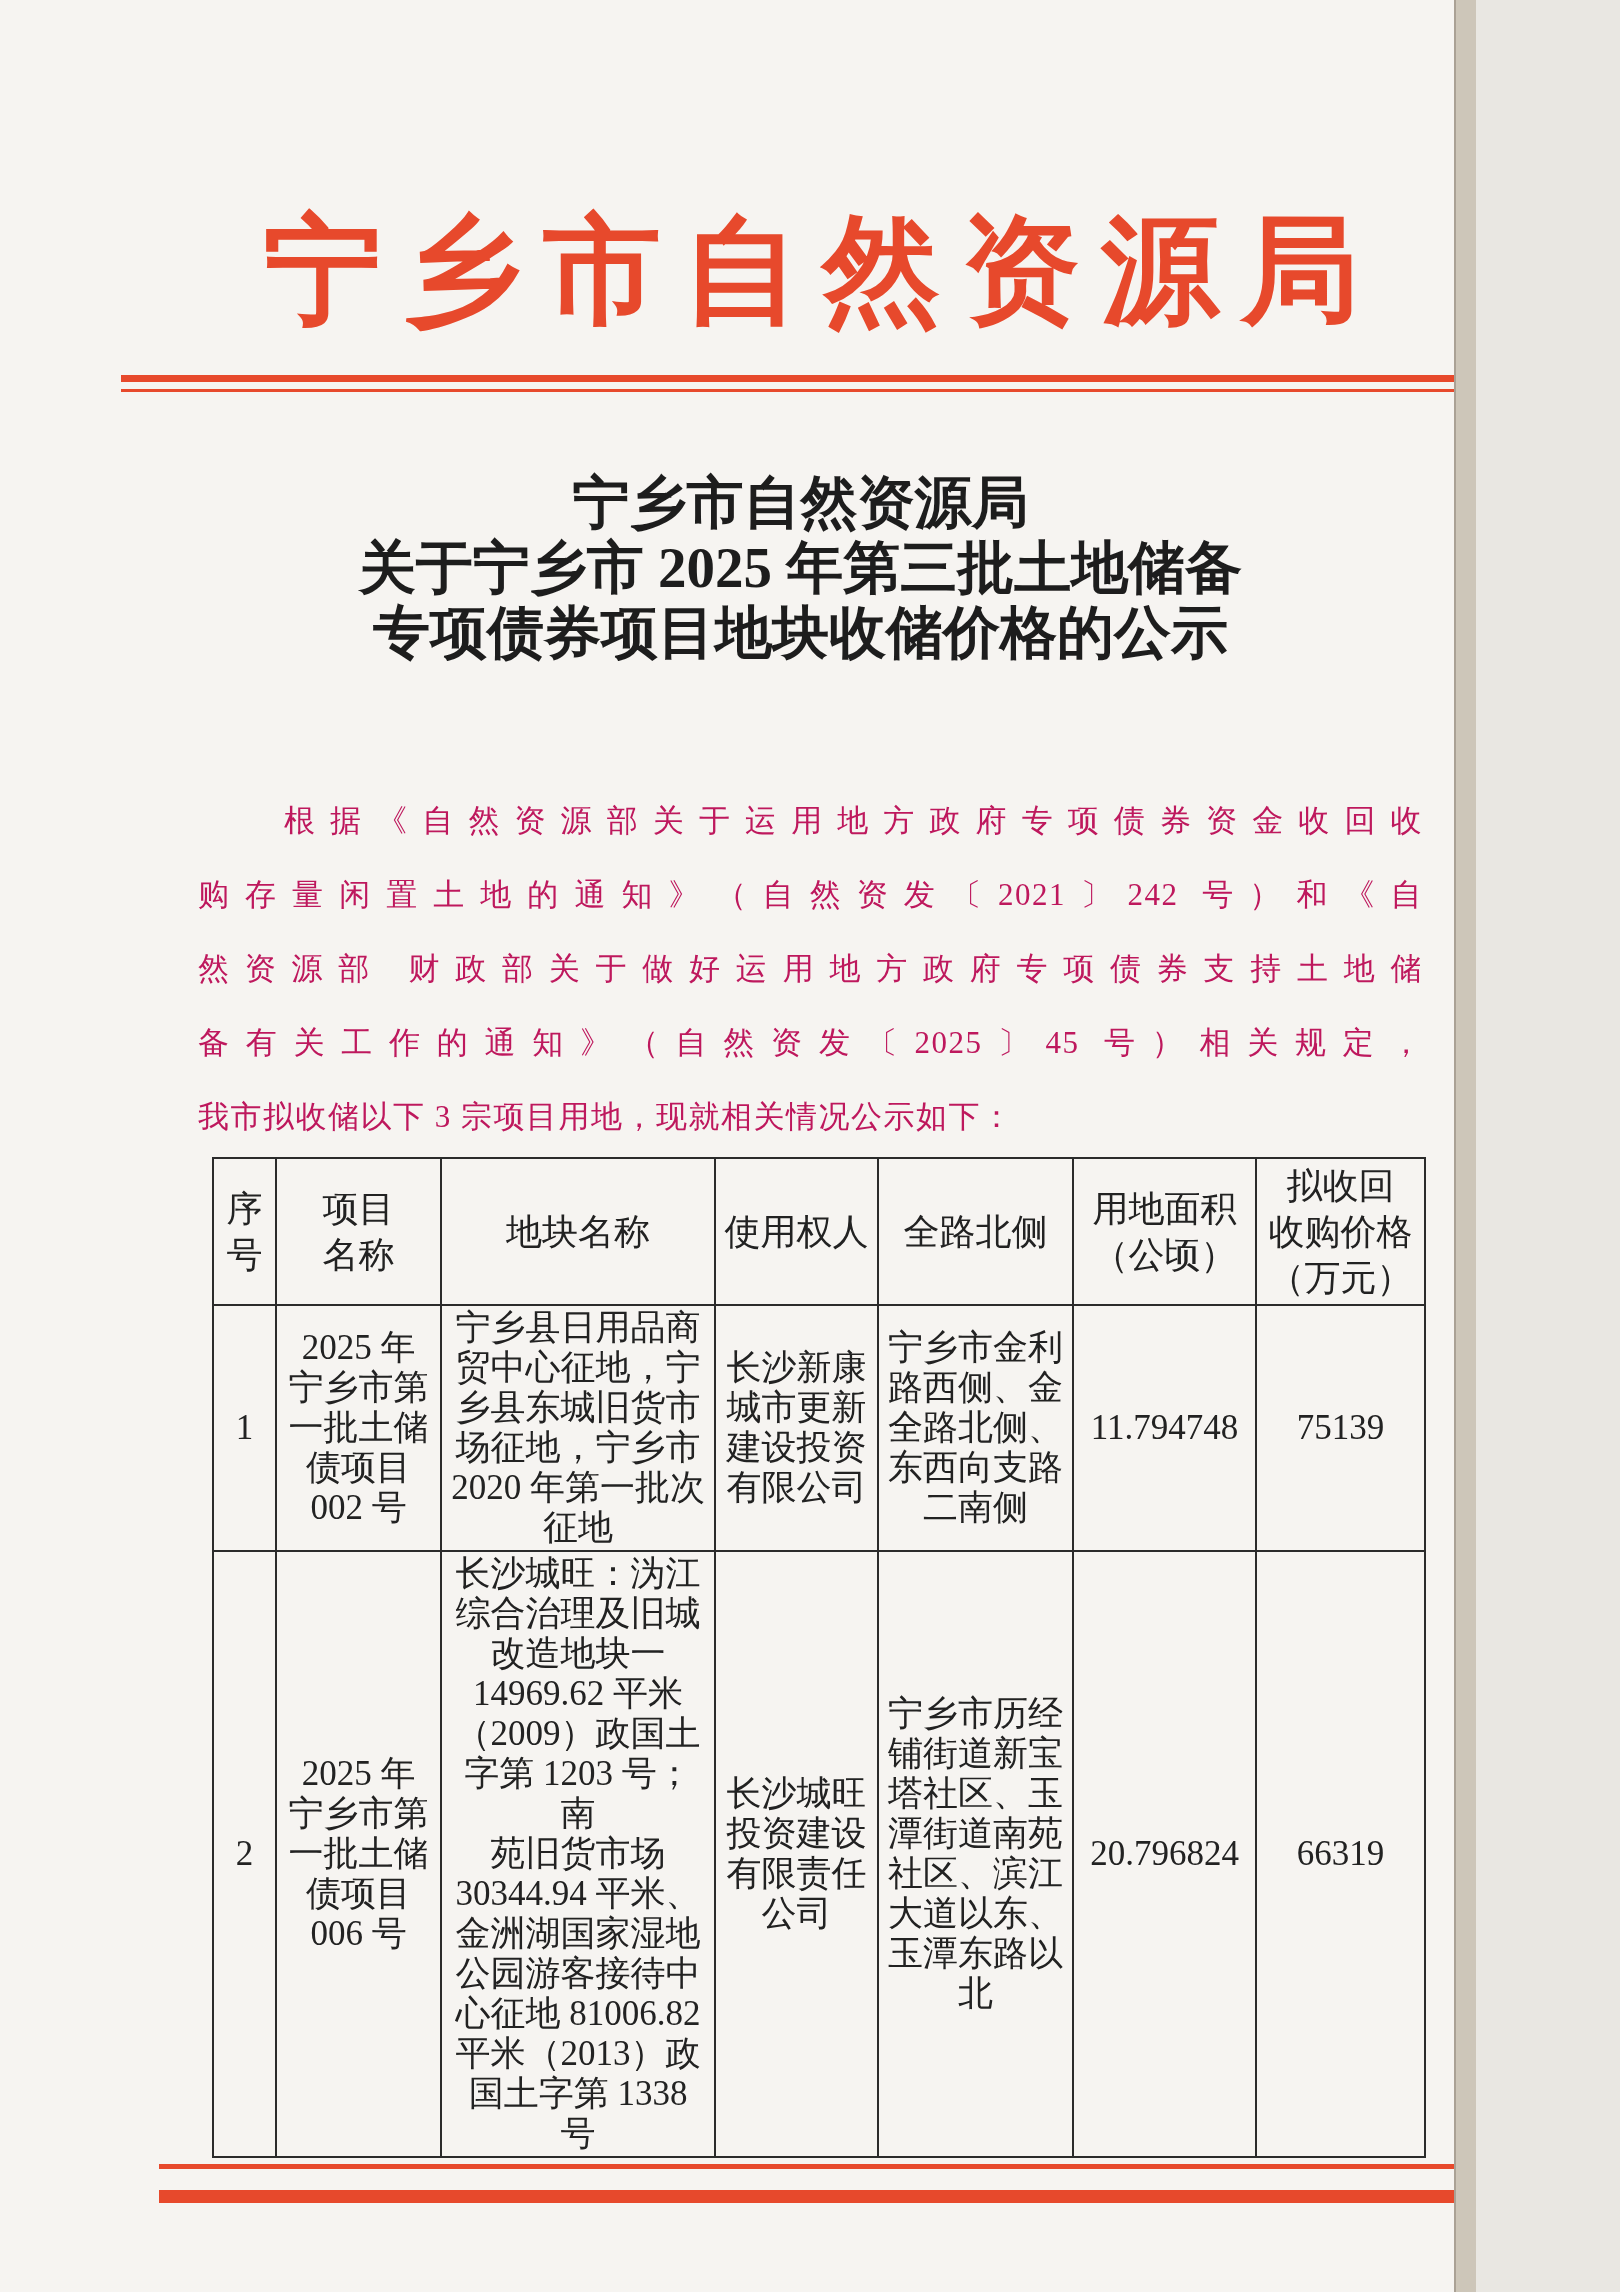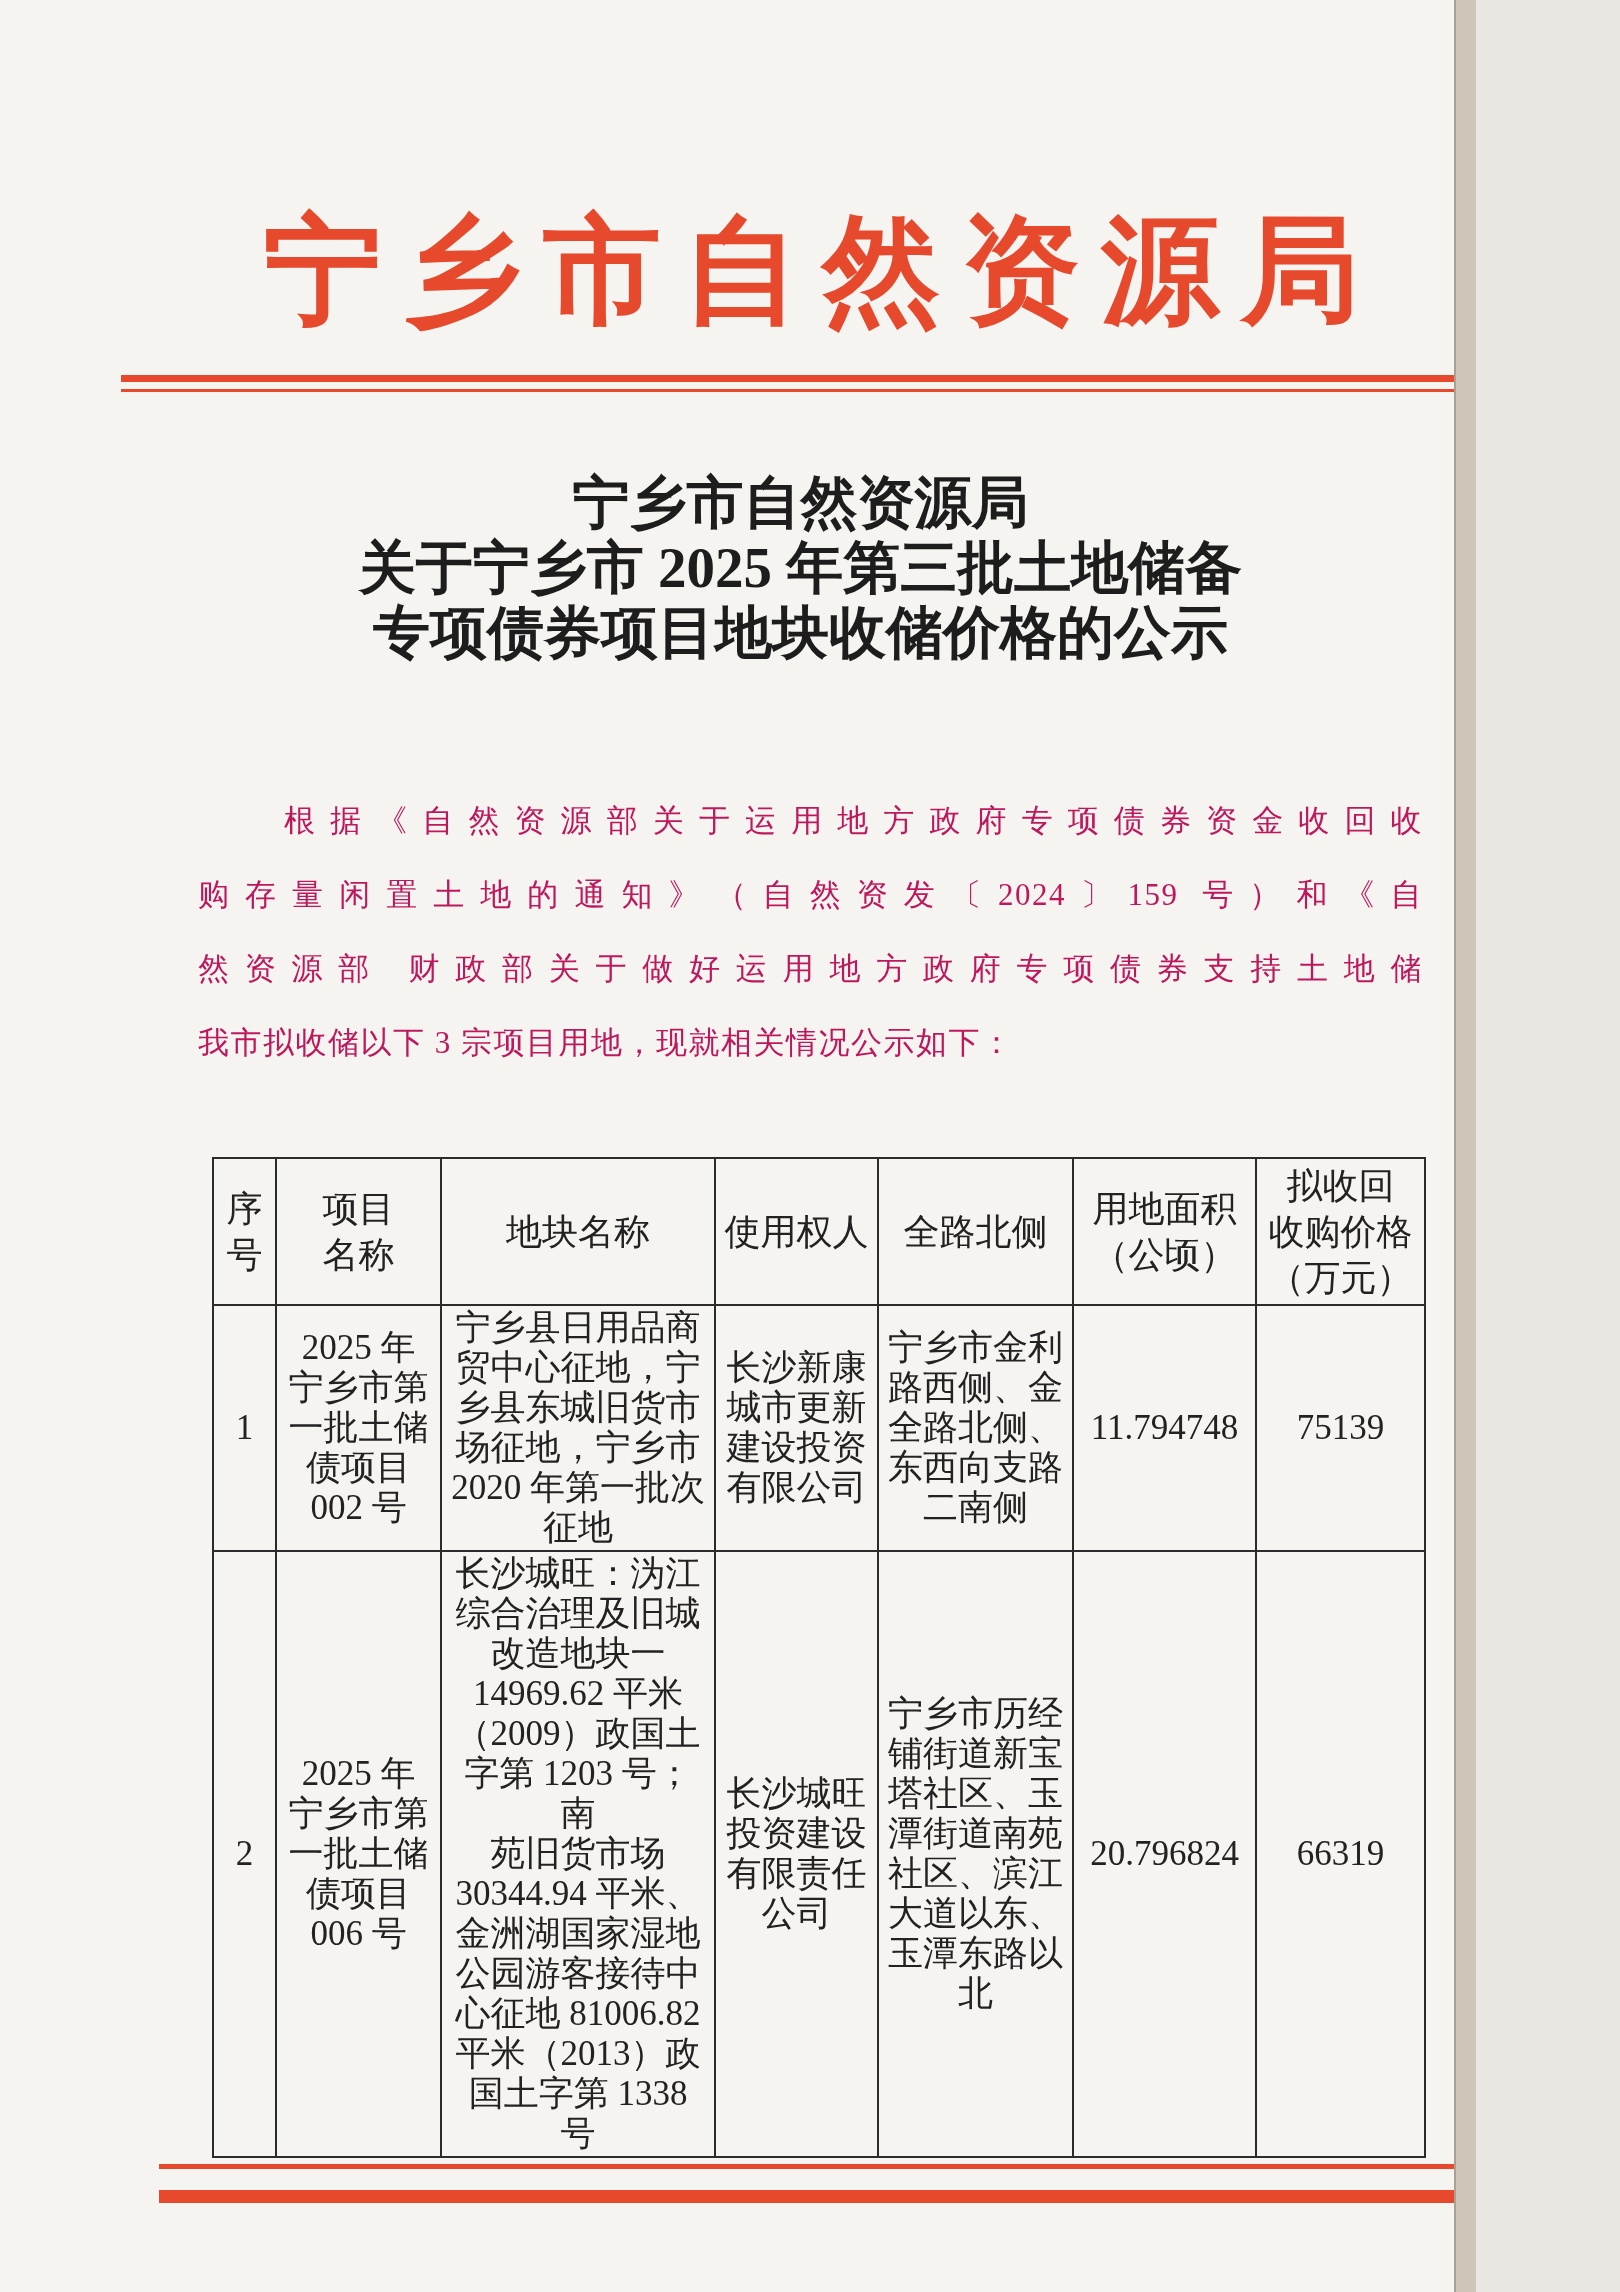--- a/index.html
+++ b/index.html
@@ -89,22 +89,23 @@
   <div class="rule rule-top-thin"></div>
 
   <div class="doc-title">
     <div>宁乡市自然资源局</div>
     <div>关于宁乡市 2025 年第三批土地储备</div>
     <div>专项债券项目地块收储价格的公示</div>
   </div>
 
   <div class="para">
     <div class="pline first">根据《自然资源部关于运用地方政府专项债券资金收回收</div>
-    <div class="pline">购存量闲置土地的通知》（自然资发〔2024〕159 号）和《自</div>
+    <div class="pline">购存量闲置土地的通知》（自然资发〔2021〕242 号）和《自</div>
     <div class="pline">然资源部 财政部关于做好运用地方政府专项债券支持土地储</div>
+    <div class="pline">备有关工作的通知》（自然资发〔2025〕45 号）相关规定，</div>
     <div class="pline last">我市拟收储以下 3 宗项目用地，现就相关情况公示如下：</div>
   </div>
 
   <table class="doc-table">
     <colgroup>
       <col class="c0">
         <col class="c1">
         <col class="c2">
         <col class="c3">
       <col class="c4">

